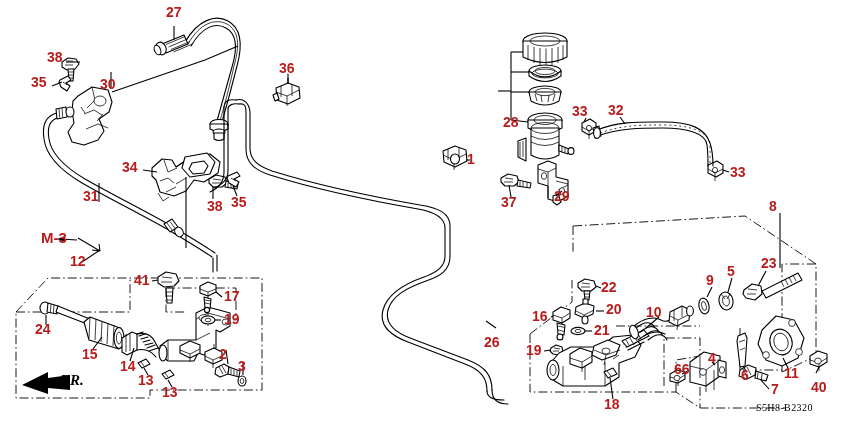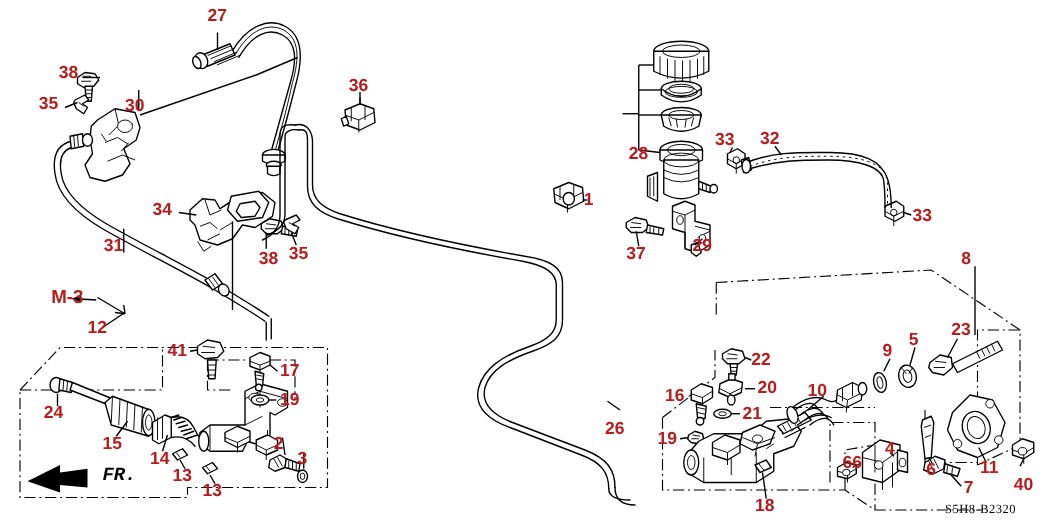--- a/index.html
+++ b/index.html
@@ -25,26 +25,25 @@
   .code{
     position:absolute;
     font-family:"Liberation Serif", serif;
     font-size:10px;
     letter-spacing:.4px;
     color:#000;
     white-space:nowrap;
   }
   .frlbl{
     position:absolute;
-    font-family:Liberation Mono, monospace;
+    font-family:Liberation Serif, serif;
     font-weight:bold;
     font-size:15px;
     font-style:italic;
     color:#000;
-    margin-left:22px;
   }
 </style>
 </head>
 <body>
 
 <div id="root">
 
   <svg id="art" viewBox="0 0 850 424">
     <defs>
       <style>

